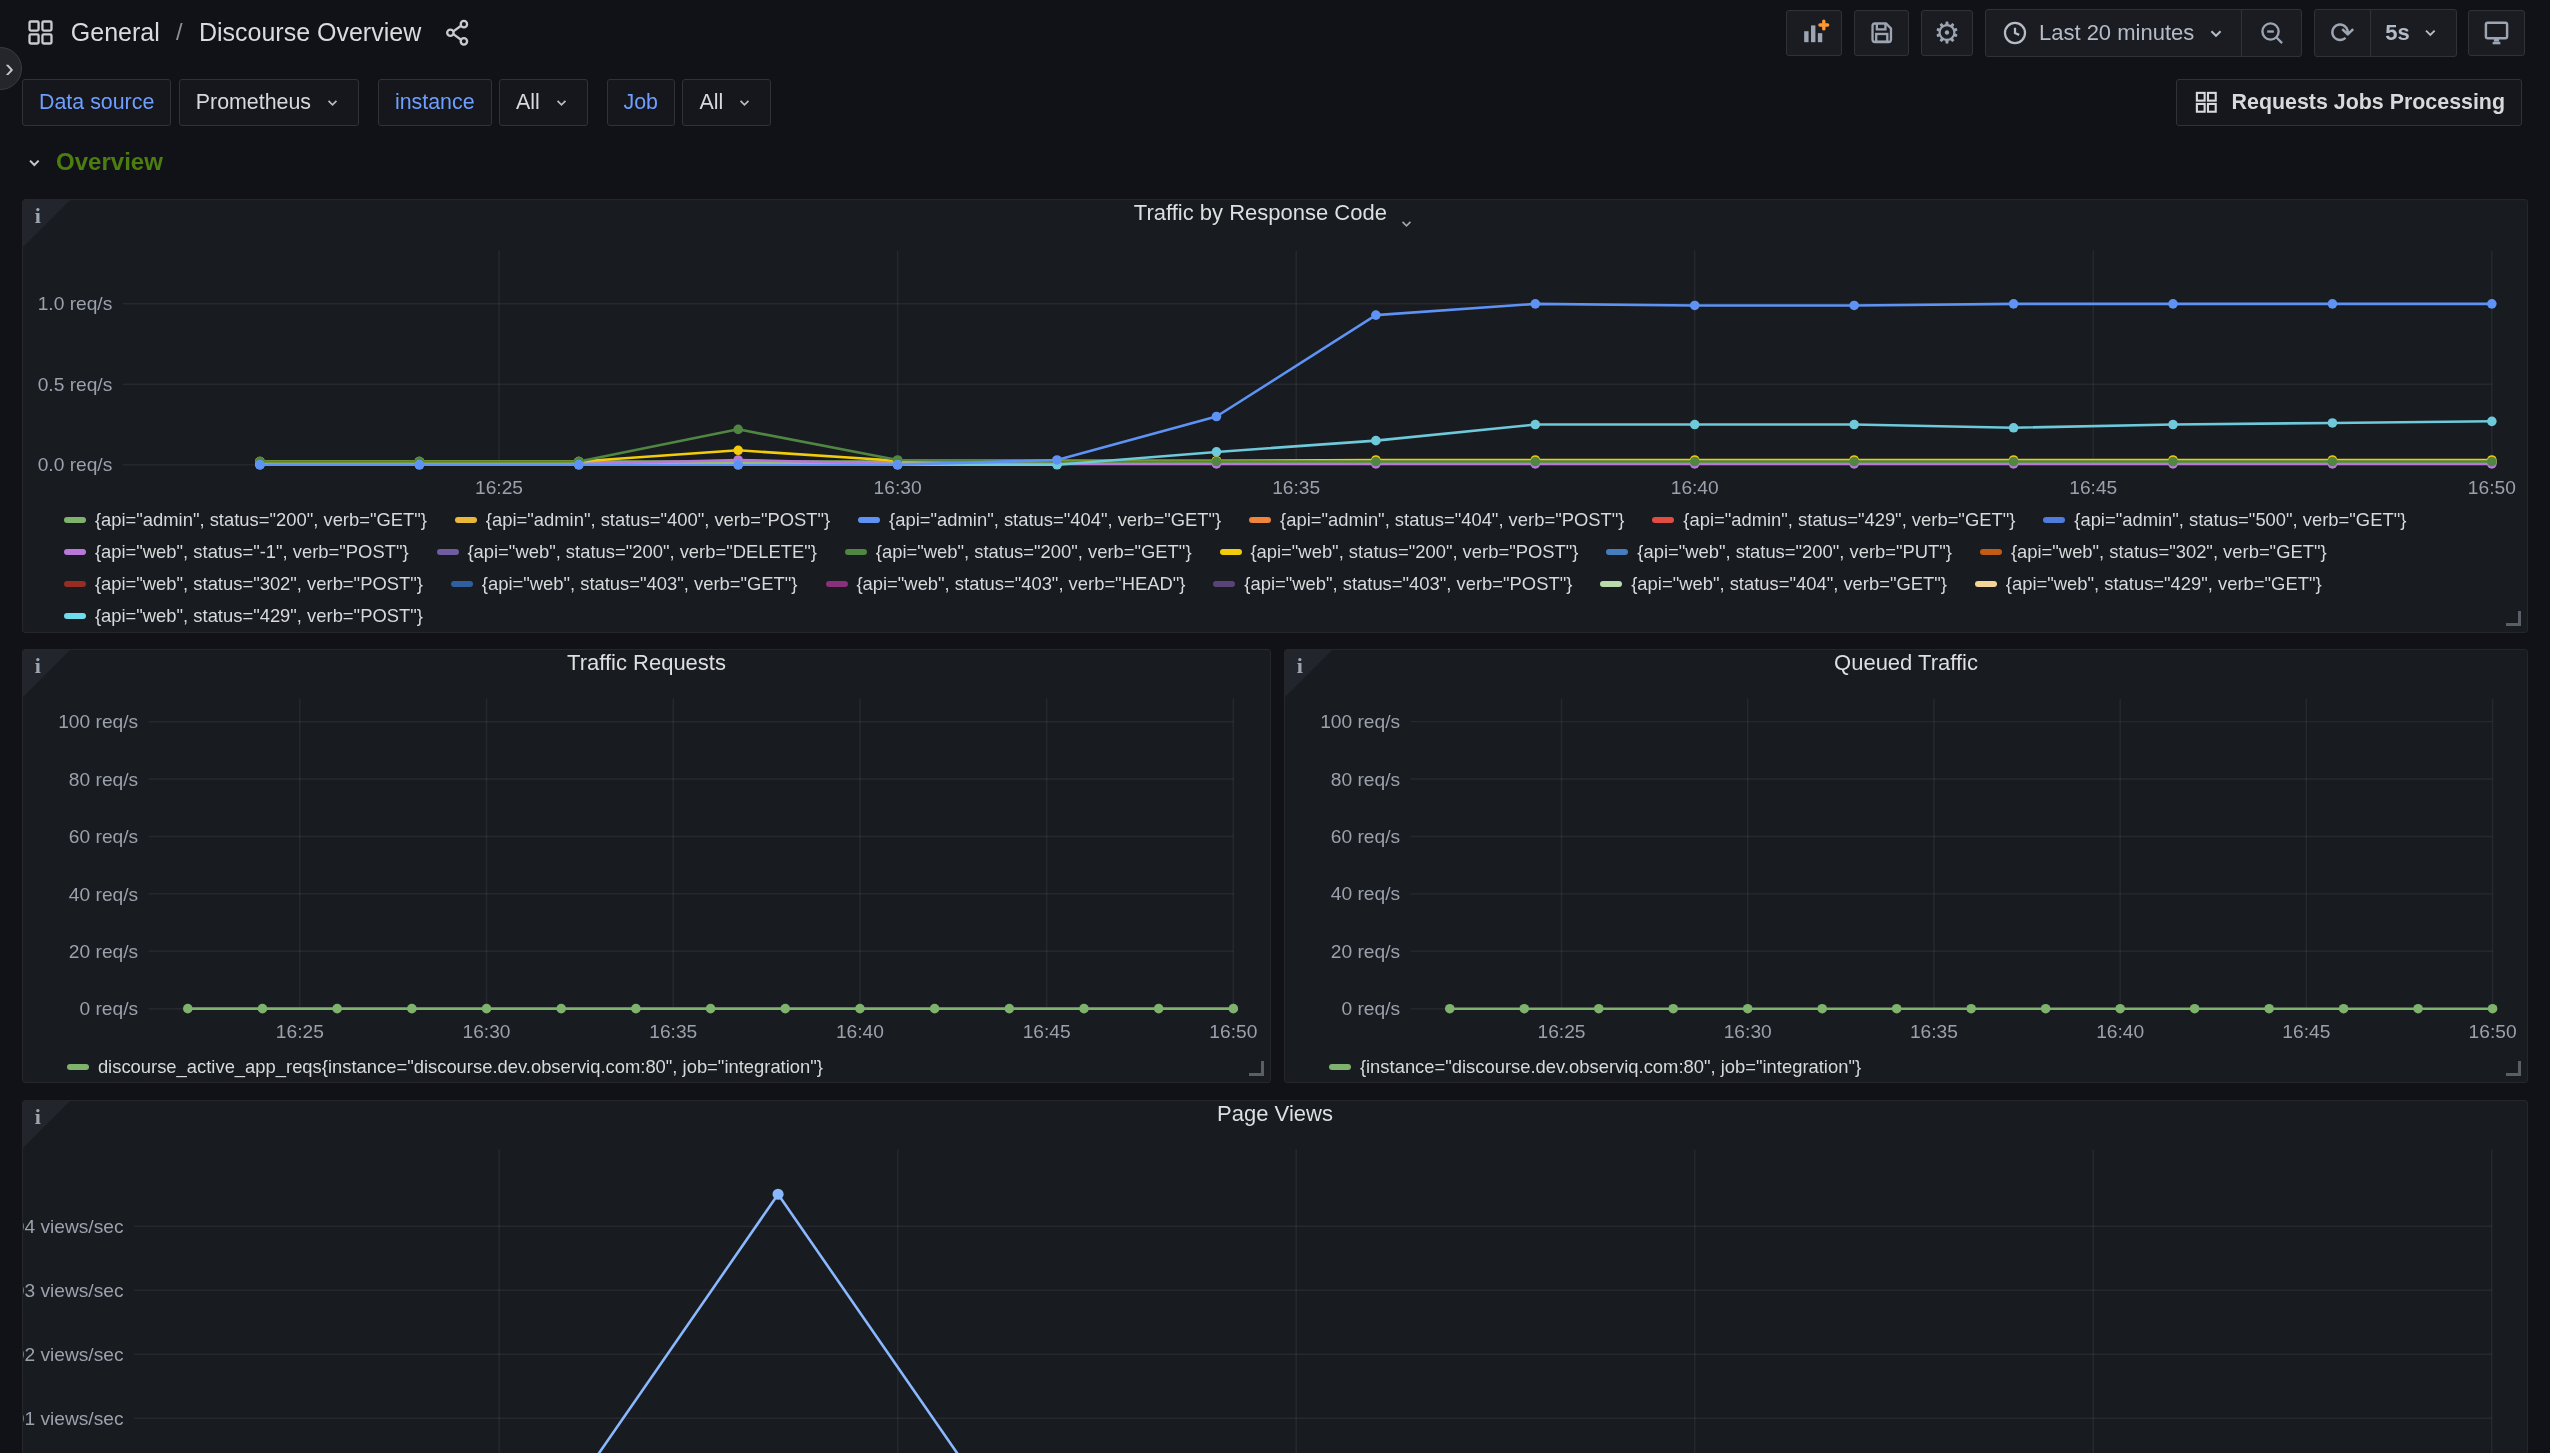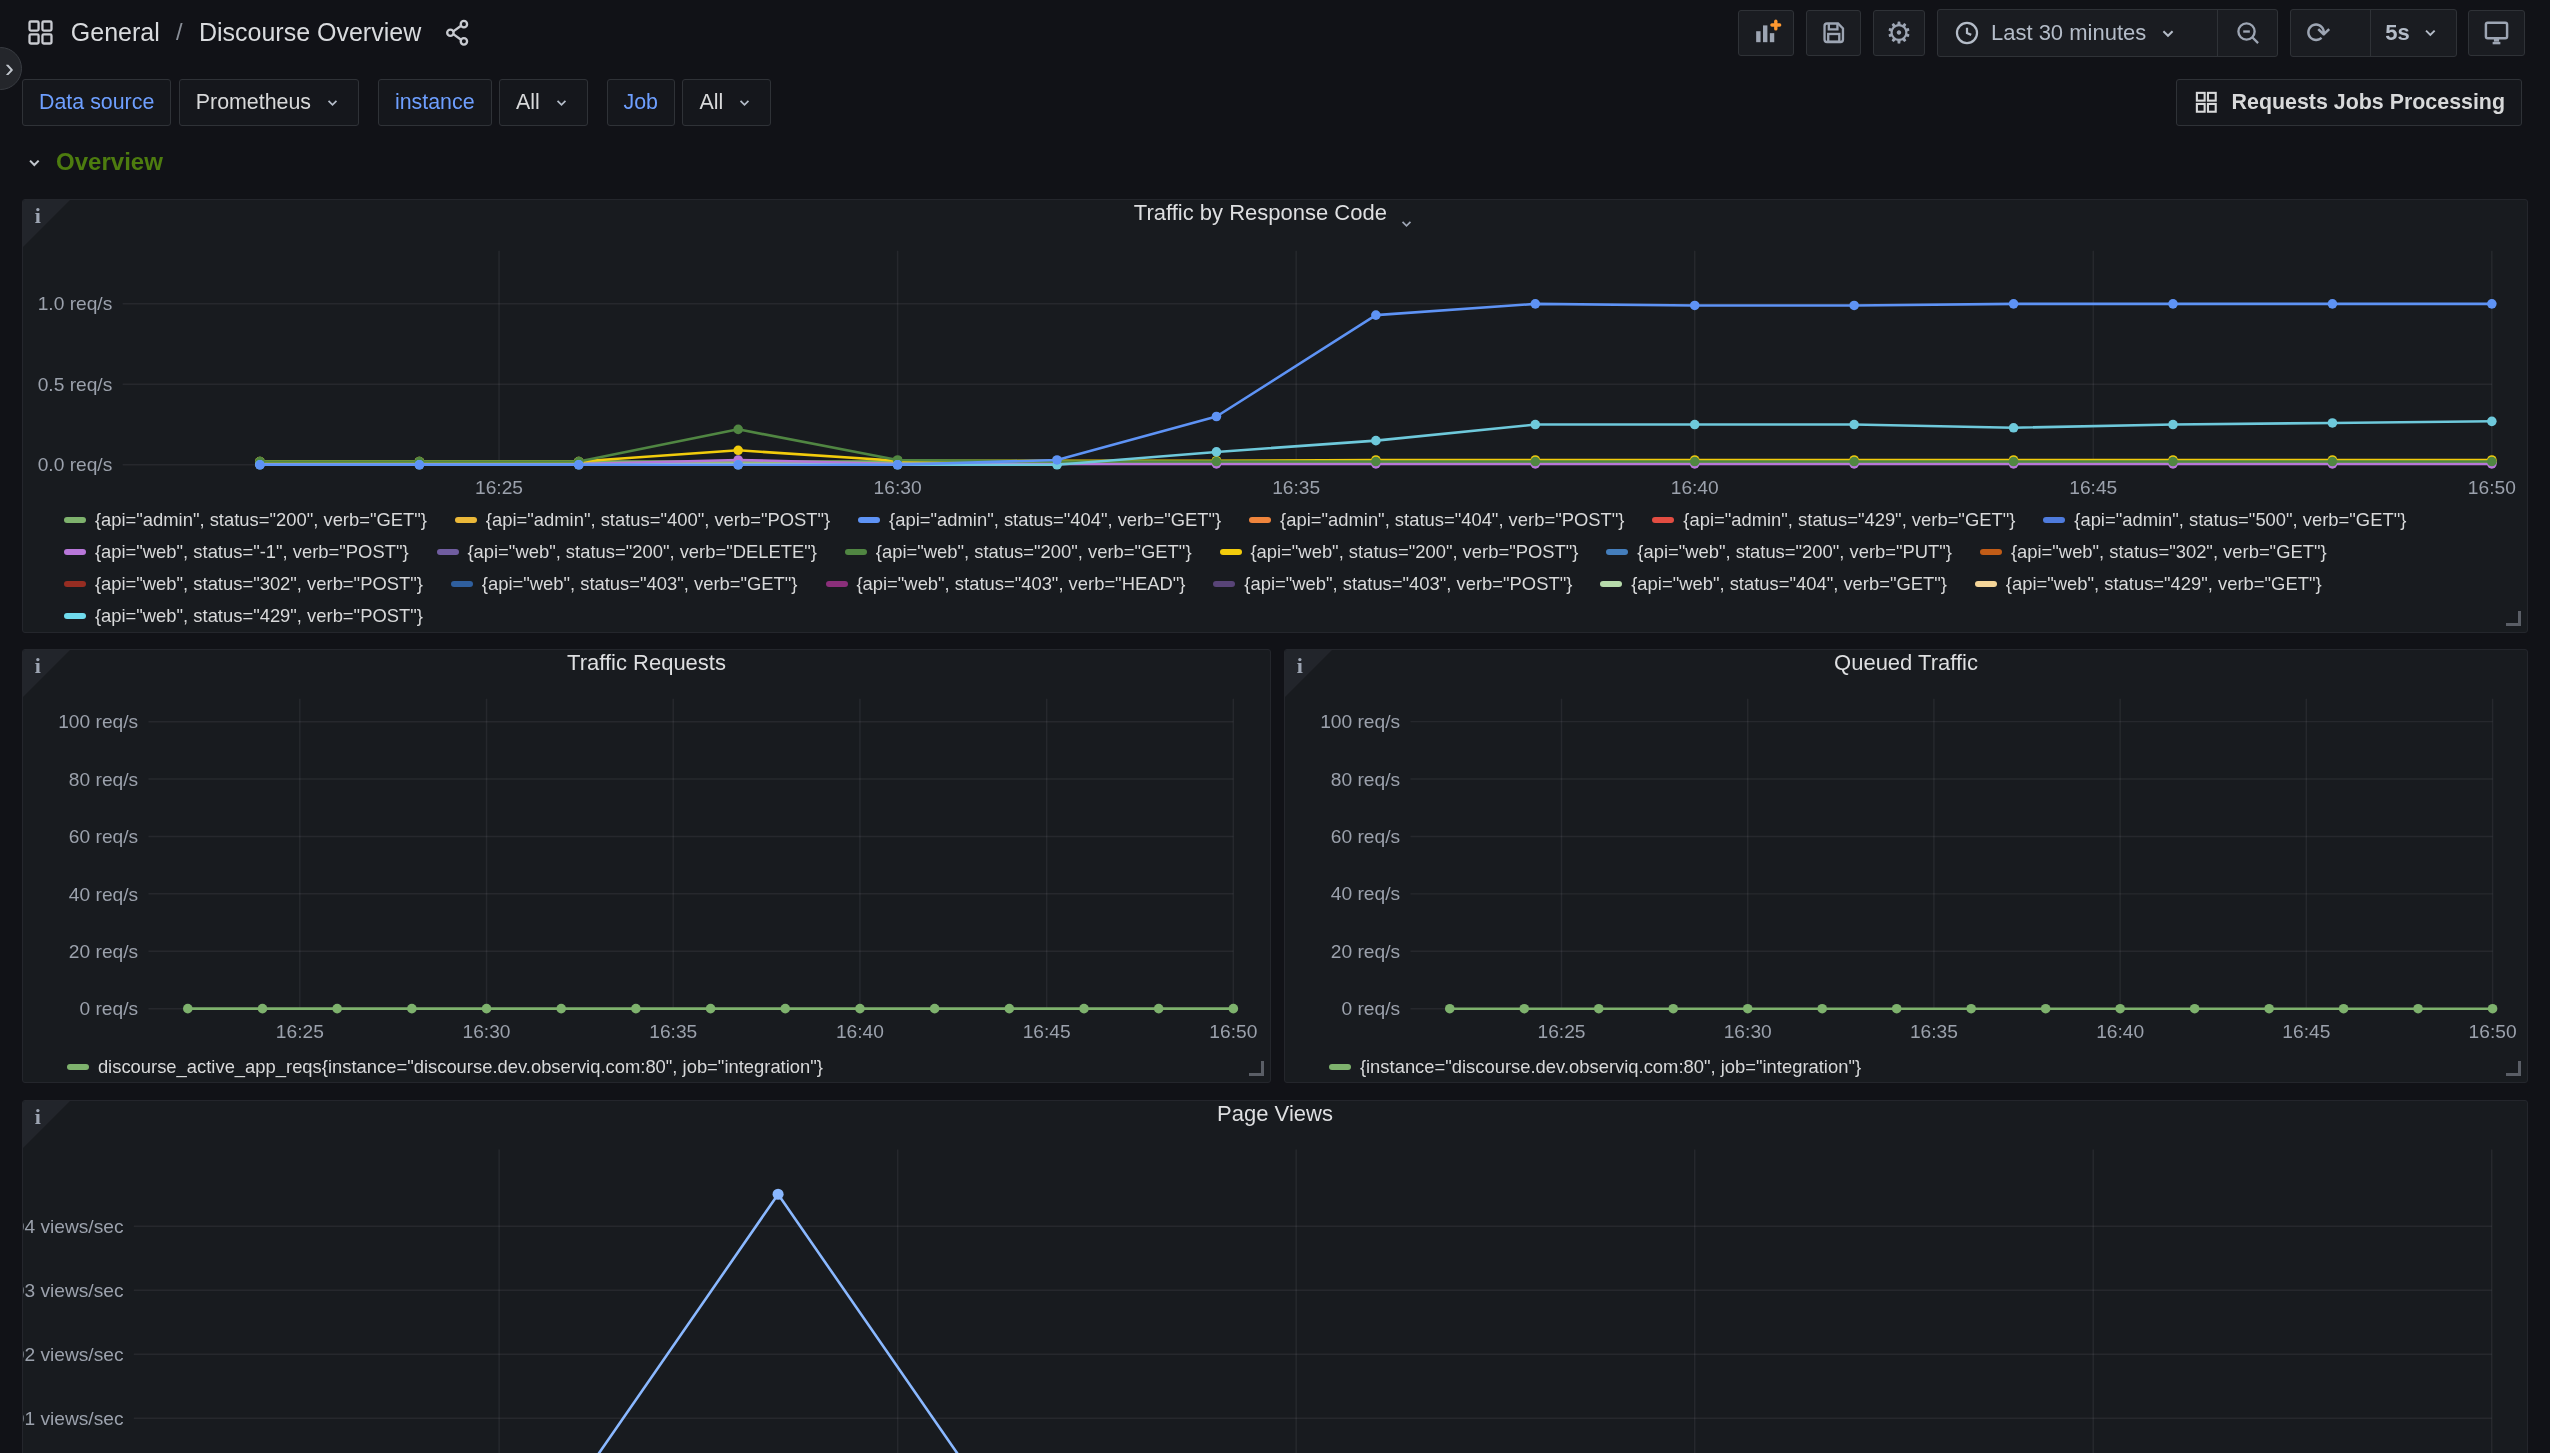--- a/index.html
+++ b/index.html
@@ -16,21 +16,21 @@
   .crumbs .sep{color:#8A8F98;font-size:23.6px;margin:0 1.5px;}
   .crumb{cursor:pointer;}
   .icon{display:inline-flex;align-items:center;justify-content:center;color:#9DA5B3;}
   .icon svg{display:block}
   .tb-right{display:flex;align-items:center;gap:11.8px;}
   .tb-btn{height:46px;min-width:47px;padding:0 11.8px;display:flex;align-items:center;justify-content:center;
     gap:8.9px;background:#1A1C21;border:0.7px solid #2F3237;border-radius:3px;color:#B4BCC8;
     font-size:21.4px;cursor:pointer;box-sizing:border-box;}
   .tb-group{display:flex;align-items:stretch;background:#1A1C21;border:0.7px solid #2F3237;border-radius:3px;}
   .tb-seg{display:flex;align-items:center;gap:10.3px;padding:0 14.8px;height:46px;color:#B4BCC8;font-size:22px;cursor:pointer;box-sizing:border-box;}
-  .tb-seg + .tb-seg{border-left:0.7px solid #2F3237;margin-left:24px;}
+  .tb-seg + .tb-seg{border-left:0.7px solid #2F3237;}
   .glyph{font-size:29.5px;line-height:1;color:#9DA5B3;}
   
   .nav-toggle{position:absolute;left:-20.7px;top:47px;width:43px;height:43px;border-radius:50%;
     background:#24262B;border:0.7px solid #393C42;z-index:20;display:flex;align-items:center;
     justify-content:flex-end;padding-right:7.4px;box-sizing:border-box;color:#C2C7CE;font-size:26.6px;cursor:pointer;}
   
   .submenu{position:absolute;left:0;right:6px;top:71px;height:63px;display:flex;align-items:center;
     justify-content:space-between;padding:0 22px;box-sizing:border-box;}
   .sm-left{display:flex;align-items:center;gap:19px;}
   .var-pair{display:flex;align-items:center;gap:7.4px;}
@@ -118,21 +118,21 @@
     </button>
 
     <div class="tb-group">
       <div class="tb-seg">
         <span class="icon">
           <svg width="28" height="28" viewBox="0 0 24 24" fill="none" stroke="#B4BCC8" stroke-width="1.9">
             <circle cx="12" cy="12" r="8.6"></circle>
               <path d="M12 7.4 V12 l3.6 1.6"></path>
           </svg>
         </span>
-        <span>Last 30 minutes</span>
+        <span>Last 20 minutes</span>
         <span class="icon chev">
           <svg width="22" height="22" viewBox="0 0 24 24" fill="none" stroke="#B4BCC8" stroke-width="2.2">
             <polyline points="7,10 12,15 17,10"></polyline>
           </svg>
         </span>
       </div>
       <div class="tb-seg">
         <span class="icon">
           <svg width="29.5" height="29.5" viewBox="0 0 24 24" fill="none" stroke="#9DA5B3" stroke-width="1.9">
             <circle cx="11" cy="11" r="6.6"></circle>

